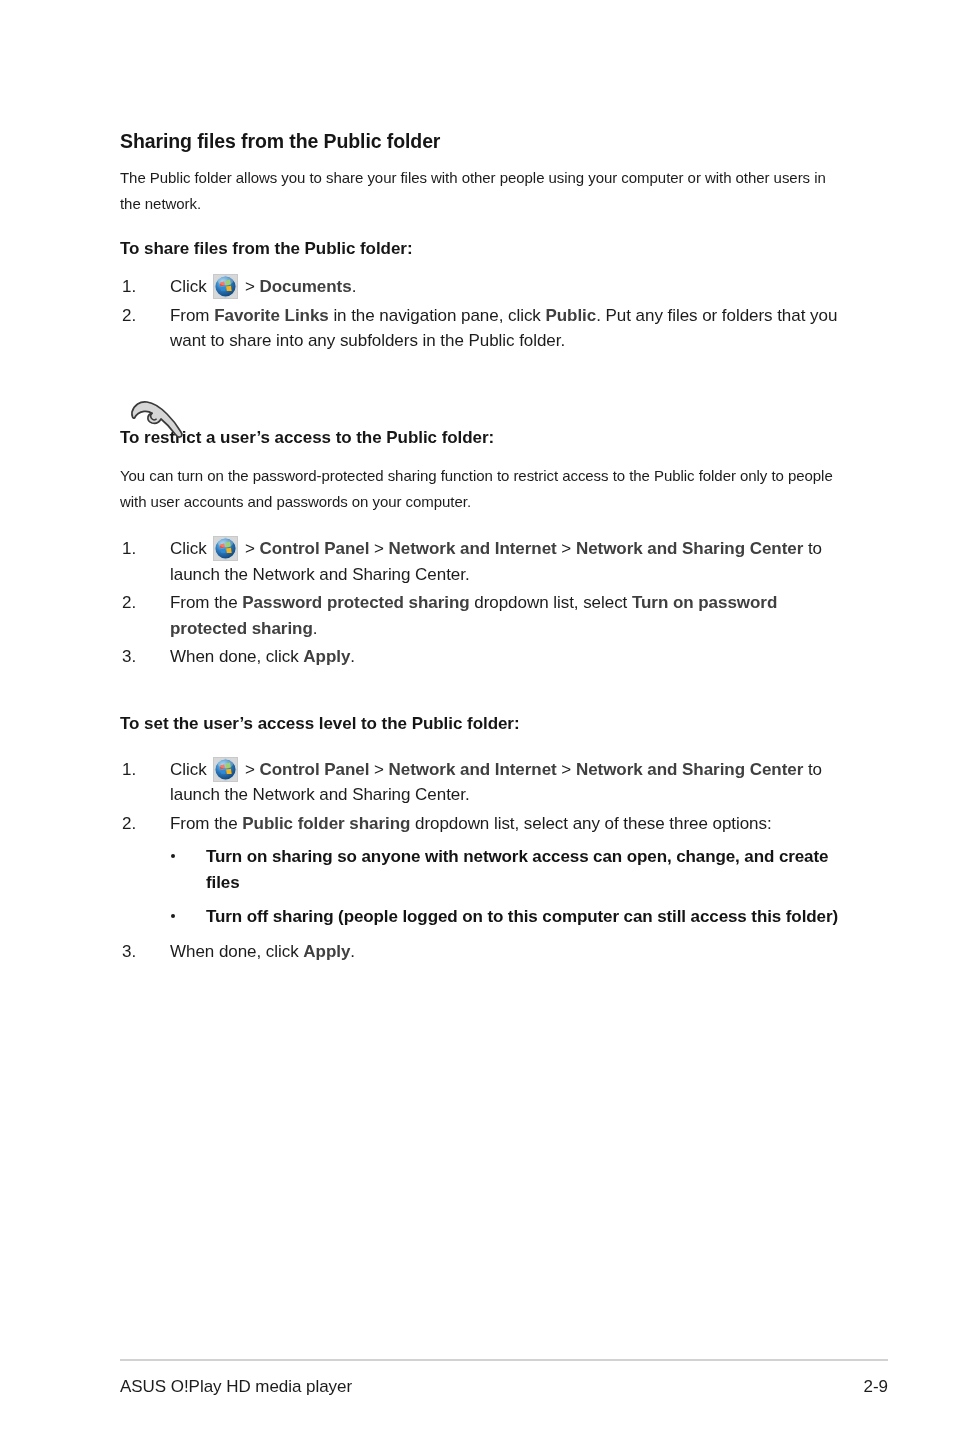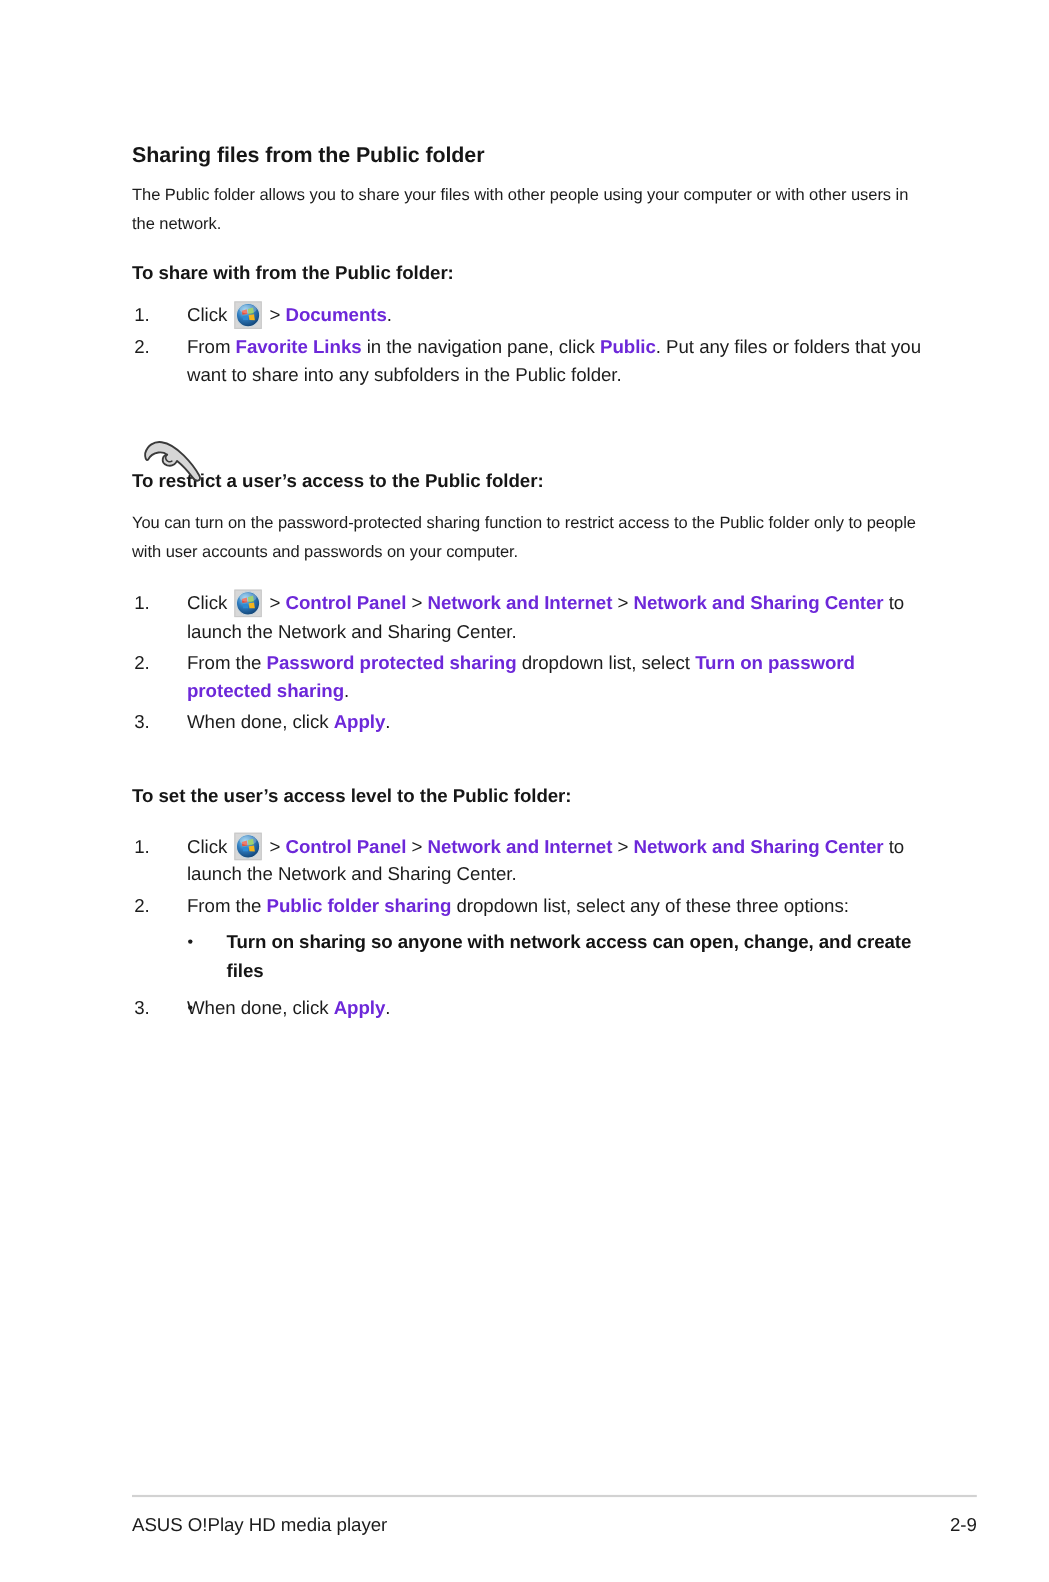--- a/index.html
+++ b/index.html
@@ -50,21 +50,21 @@
   }
 
   
   p.body-text {
     font-size: 15px;
     line-height: 25.5px;
     margin: 0;
     color: #1c1c1c;
     letter-spacing: -0.05px;
   }
-  b, strong { font-weight: bold; color: #6d28d9; }
+  b, strong { font-weight: bold; color: #404040; }
 
   
   .gap-sm  { height: 14px; }
   .gap-md  { height: 22px; }
   .gap-lg  { height: 30px; }
   .gap-xl  { height: 40px; }
 
   
   ol.steps {
     list-style: none;
@@ -188,21 +188,21 @@
 <div class="page">
 
   <div class="content">
 
     <h1 class="section-title">Sharing files from the Public folder</h1>
 
     <p class="body-text">The Public folder allows you to share your files with other people using your computer or with other users in the network.</p>
 
     <div class="gap-md"></div>
 
-    <h2 class="sub-title">To share with from the Public folder:</h2>
+    <h2 class="sub-title">To share files from the Public folder:</h2>
 
     <div class="gap-sm"></div>
 
     <ol class="steps">
       <li>
         <span class="num">1.</span>
         <span>Click <span class="orb"><svg viewBox="0 0 25 25">
                 <defs>
                   <radialGradient id="og1" cx="38%" cy="30%" r="78%">
                     <stop offset="0%" stop-color="#8fd2f2"></stop>
@@ -314,20 +314,21 @@
       </li>
     </ol>
 
     <ul class="bullets">
       <li>
         <span class="dot"></span>
         <span>Turn on sharing so anyone with network access can open, change, and create files</span>
       </li>
       <li>
         <span class="dot"></span>
+        <span>Turn off sharing (people logged on to this computer can still access this folder)</span>
       </li>
     </ul>
 
     <ol class="steps">
       <li>
         <span class="num">3.</span>
         <span>When done, click <b>Apply</b>.</span>
       </li>
     </ol>
 

